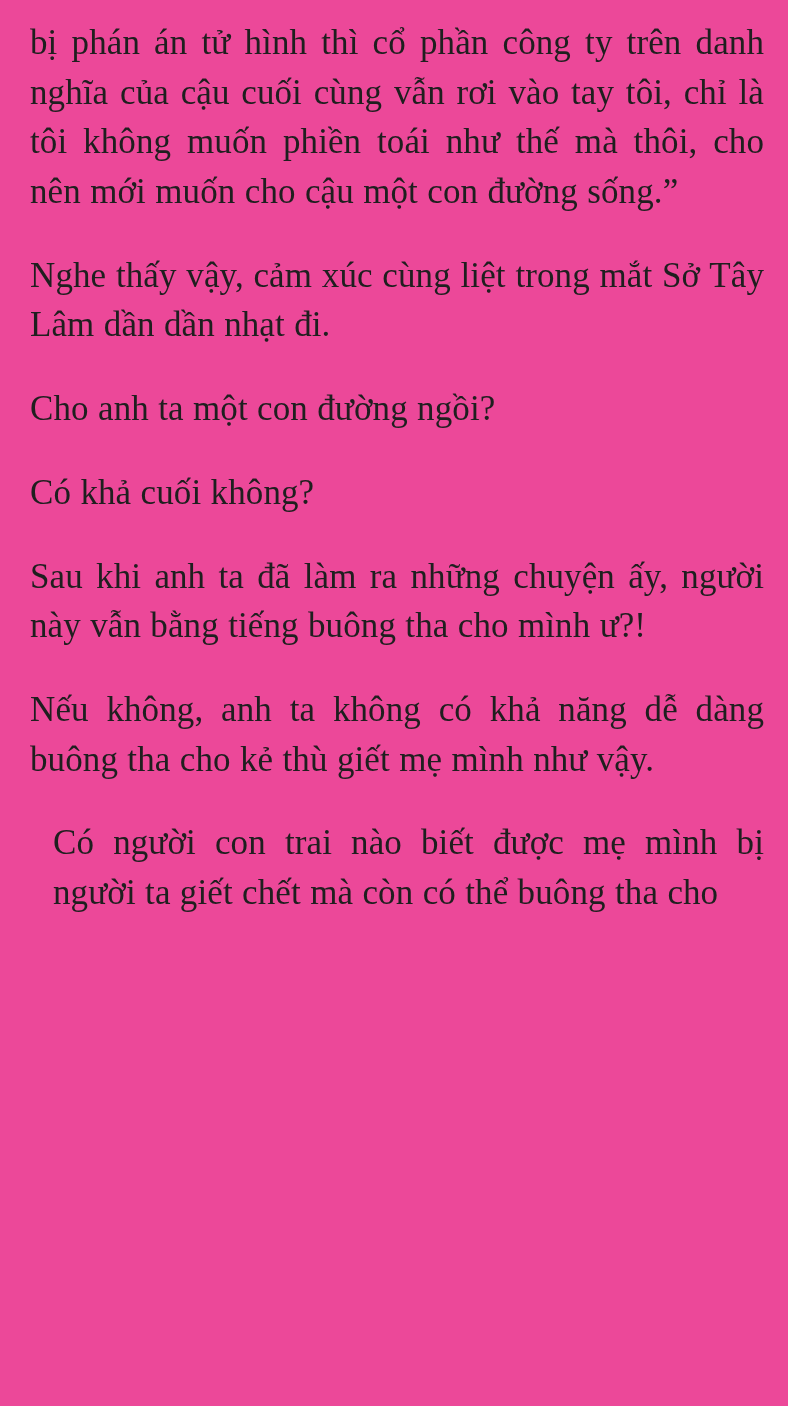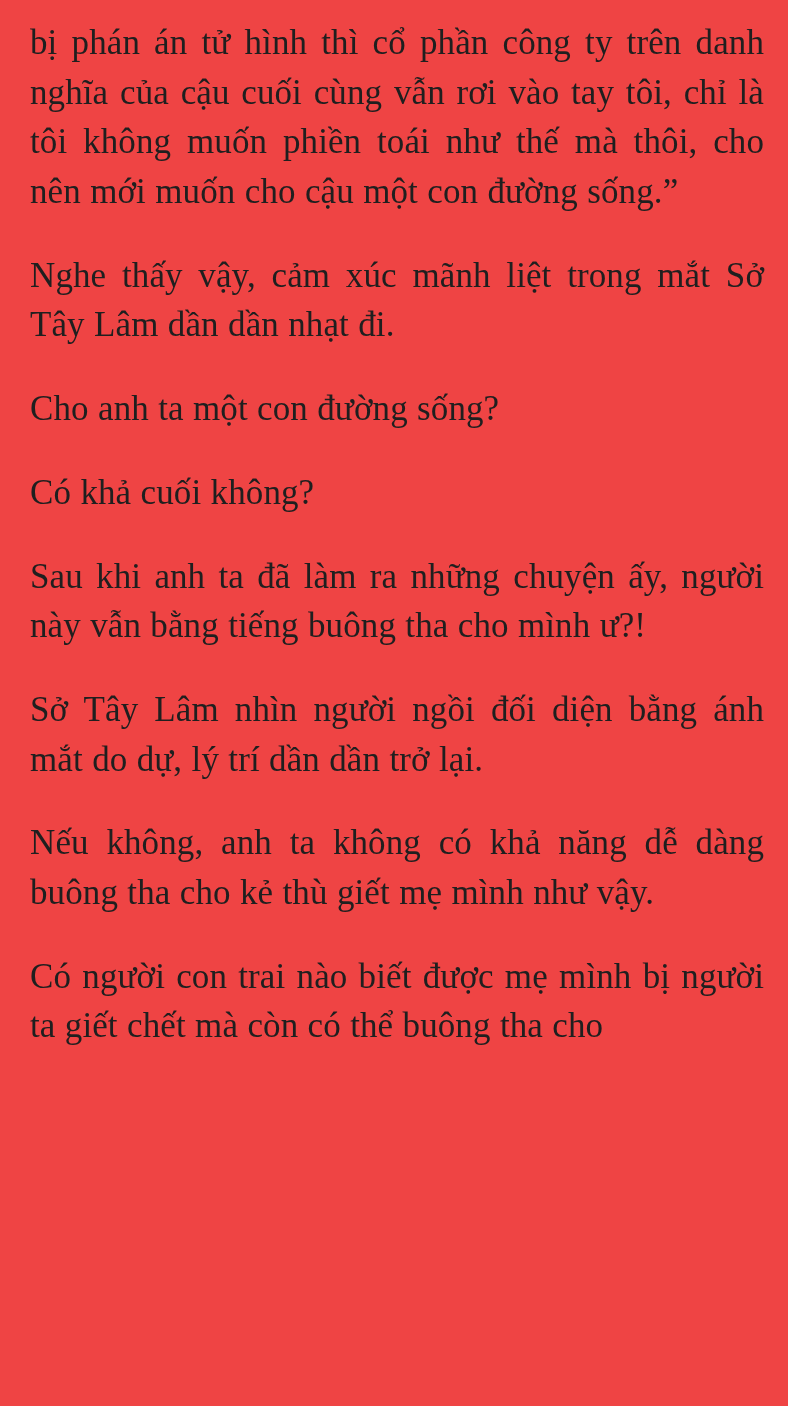--- a/index.html
+++ b/index.html
@@ -10,45 +10,45 @@
   body {
     width: 788px;
     min-height: 1406px;
     font-family: "Liberation Serif", "DejaVu Serif", serif;
   }
   .reader {
     box-sizing: border-box;
     width: 788px;
     min-height: 1406px;
     padding: 18px 24px 10px 30px;
-    background: #ef4444;
+    background: #ec4899;
   }
   .para {
     margin: 0 0 34px 0;
     font-size: 35px;
     line-height: 1.42;
     color: #1f1f1f;
     text-align: justify;
     text-justify: inter-word;
     letter-spacing: 0.1px;
     word-spacing: 0.5px;
   }
   .para:last-child {
     margin-bottom: 0;
+    margin-left: 23px;
   }
   
   .para.clipped {
     margin-bottom: 0;
   }
 </style>
 </head>
 <body>
 
 <div class="reader">
   <p class="para">bị phán án tử hình thì cổ phần công ty trên danh nghĩa của cậu cuối cùng vẫn rơi vào tay tôi, chỉ là tôi không muốn phiền toái như thế mà thôi, cho nên mới muốn cho cậu một con đường sống.”</p>
-  <p class="para">Nghe thấy vậy, cảm xúc mãnh liệt trong mắt Sở Tây Lâm dần dần nhạt đi.</p>
-  <p class="para">Cho anh ta một con đường sống?</p>
+  <p class="para">Nghe thấy vậy, cảm xúc cùng liệt trong mắt Sở Tây Lâm dần dần nhạt đi.</p>
+  <p class="para">Cho anh ta một con đường ngồi?</p>
   <p class="para">Có khả cuối không?</p>
   <p class="para">Sau khi anh ta đã làm ra những chuyện ấy, người này vẫn bằng tiếng buông tha cho mình ư?!</p>
-  <p class="para">Sở Tây Lâm nhìn người ngồi đối diện bằng ánh mắt do dự, lý trí dần dần trở lại.</p>
   <p class="para">Nếu không, anh ta không có khả năng dễ dàng buông tha cho kẻ thù giết mẹ mình như vậy.</p>
   <p class="para clipped">Có người con trai nào biết được mẹ mình bị người ta giết chết mà còn có thể buông tha cho</p>
 </div>
 
 </body></html>

